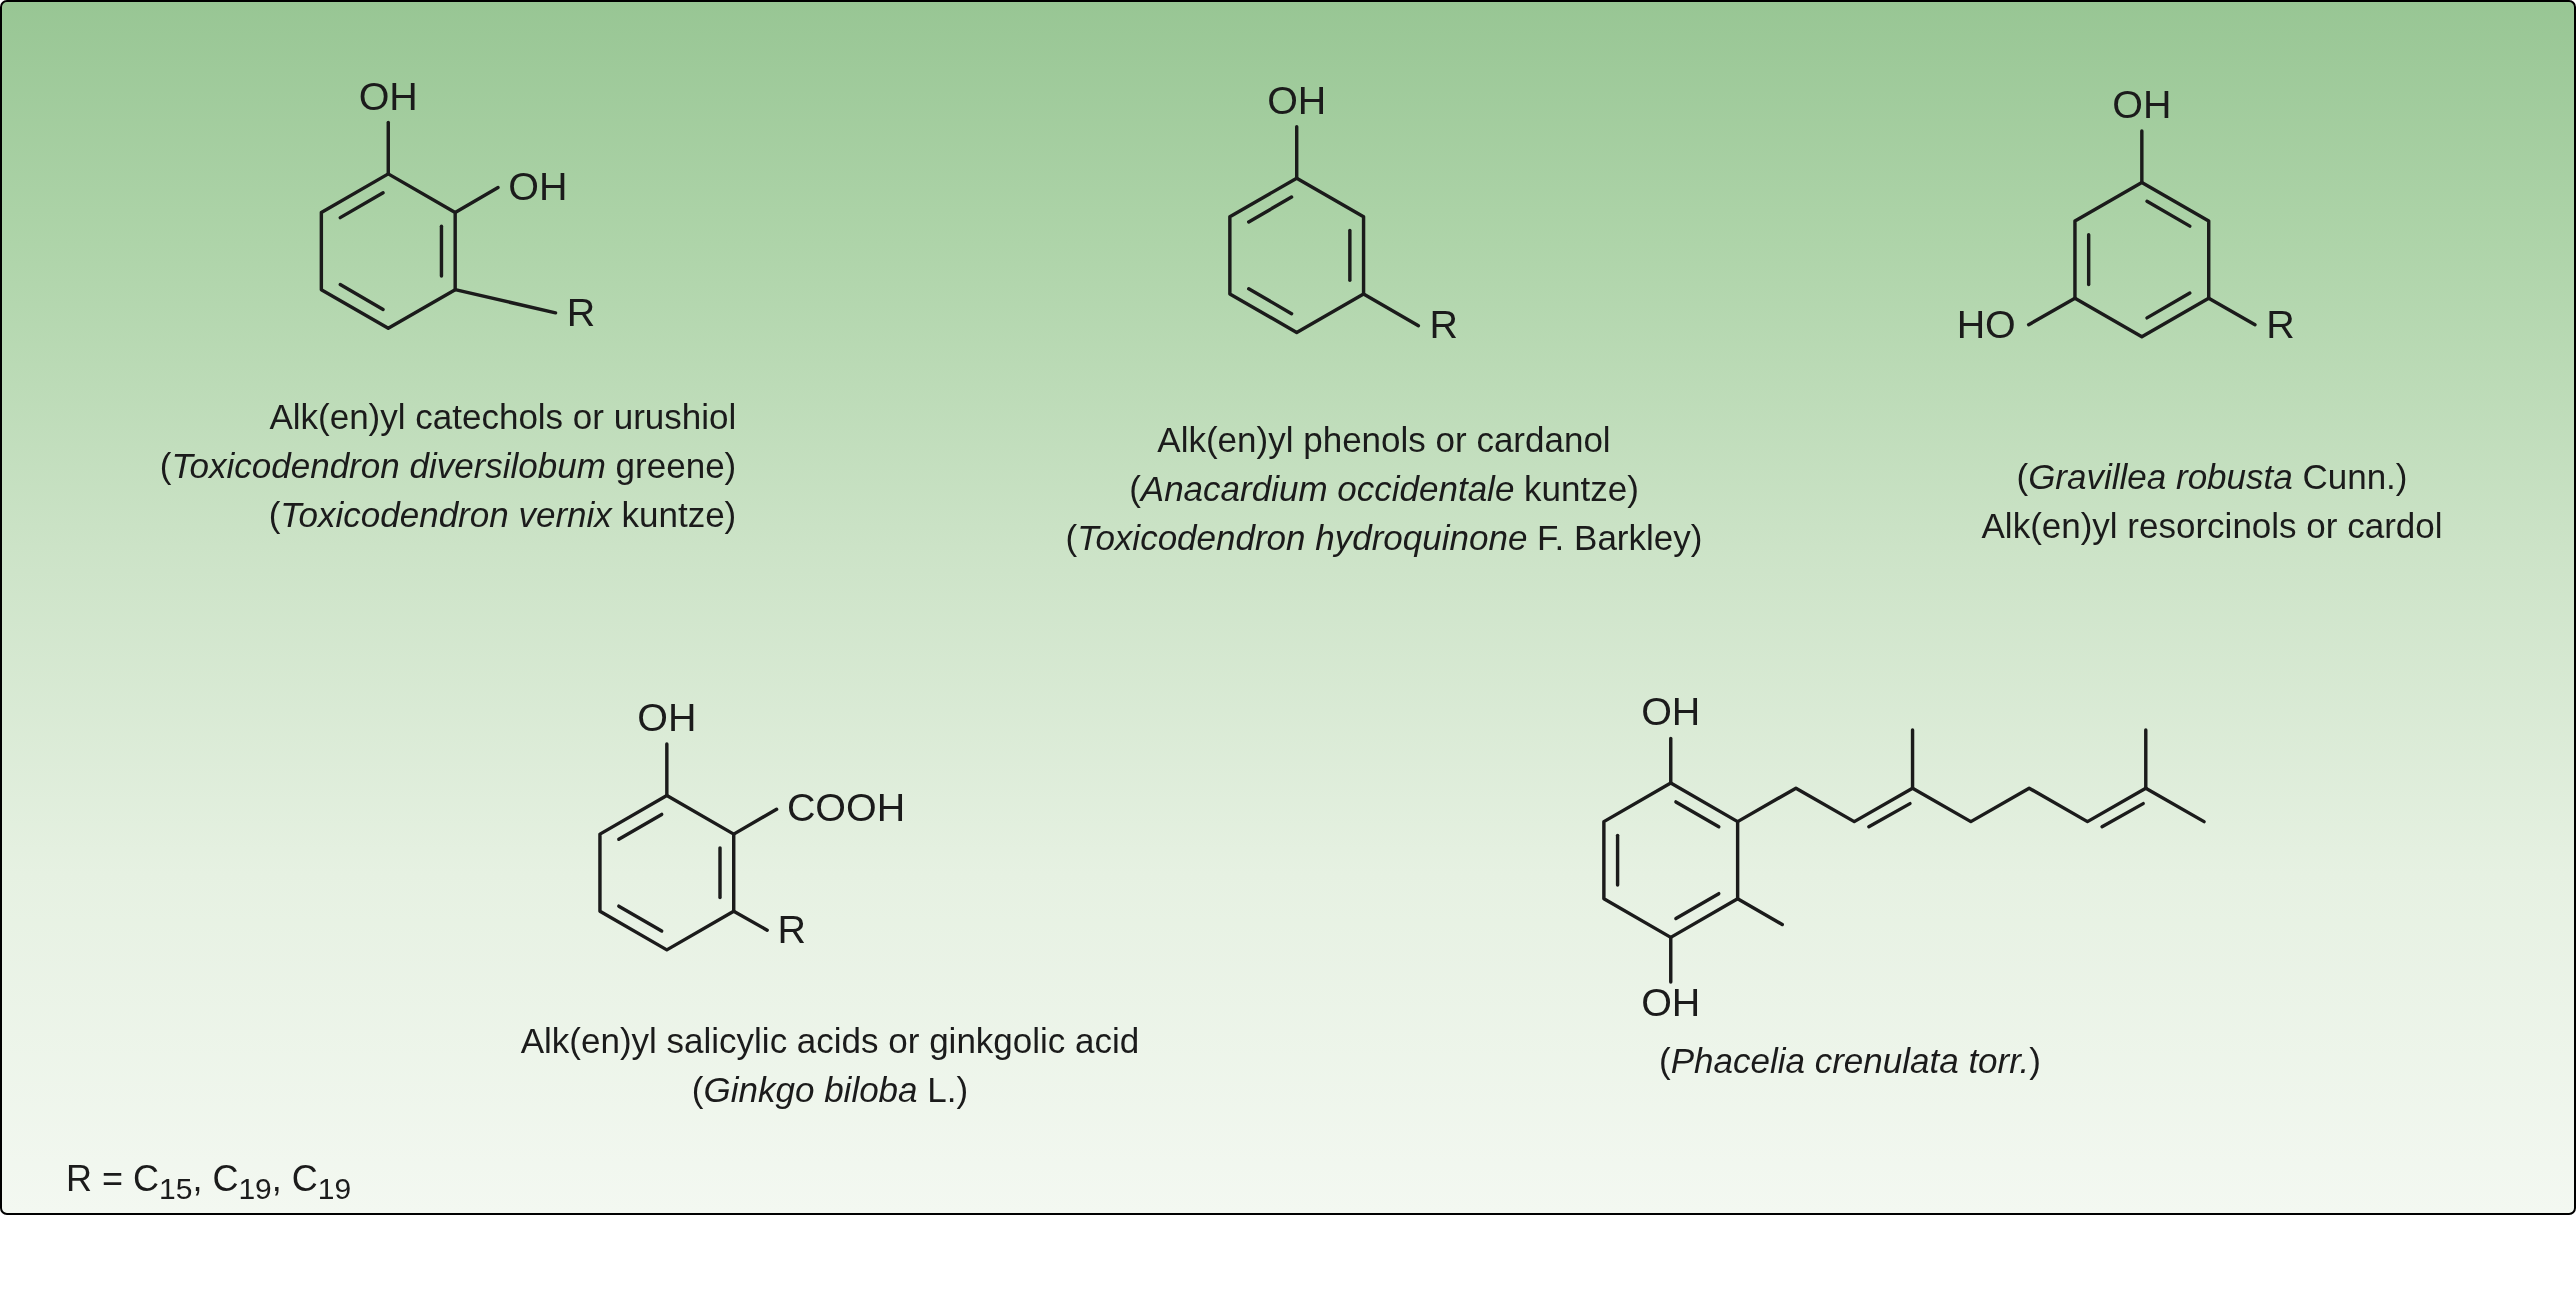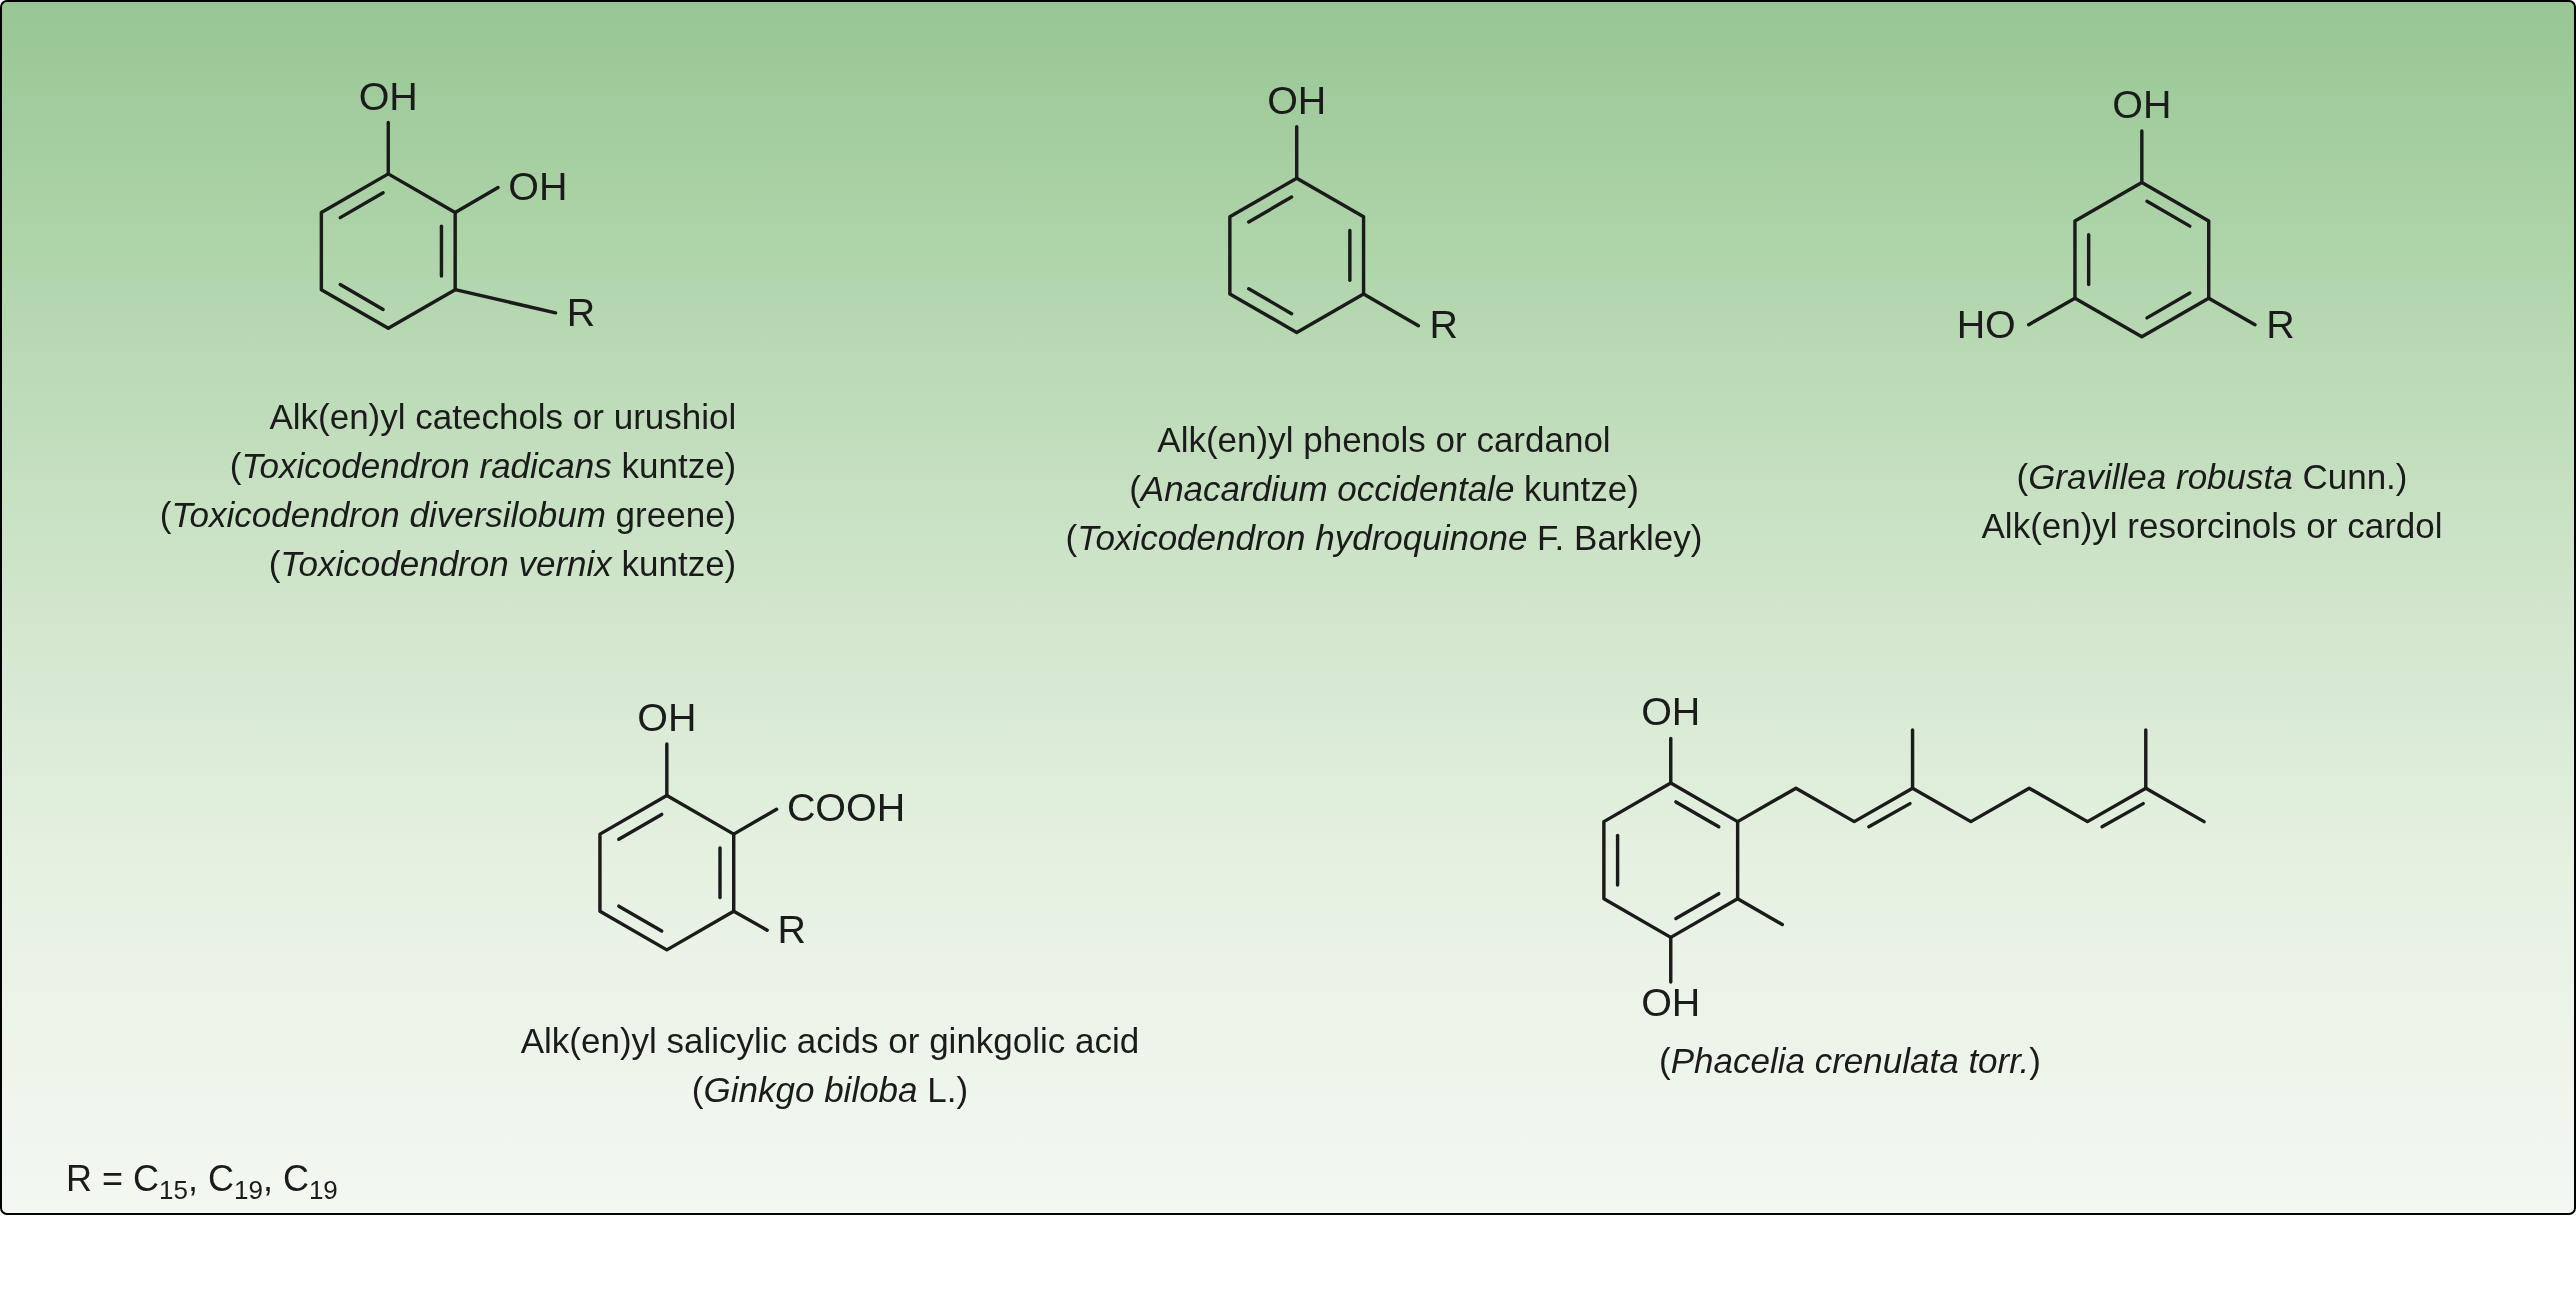--- a/index.html
+++ b/index.html
@@ -38,21 +38,21 @@
     transform: translateX(-50%);
     text-align: center;
     font-size: 35px;
     line-height: 49px;
     white-space: nowrap;
   }
   .r-legend {
     position: absolute;
     font-size: 36px;
   }
-  .r-legend sub { font-size: 26px; }
+  .r-legend sub { font-size: 30px; }
 </style>
 </head>
 <body>
 
 <div class="page">
 
   <div class="structure" style="left:86px; top:26px;">
     <svg width="652" height="429" viewBox="0 0 760 500">
       <path class="bond" d="M350,170 L428,215 L428,305 L350,350 L272,305 L272,215 Z"></path>
       <line class="bond" x1="412" y1="231" x2="412" y2="289"></line>
@@ -125,21 +125,20 @@
       <line class="bond" x1="397" y1="146" x2="397" y2="78"></line>
       <line class="bond" x1="669" y1="146" x2="669" y2="78"></line>
       <line class="bond" x1="669" y1="146" x2="737" y2="185"></line>
       <text class="atom" x="115" y="72" text-anchor="middle">OH</text>
       <text class="atom" x="115" y="412" text-anchor="middle">OH</text>
     </svg>
   </div>
 
   <div class="caption" style="left:446px; top:390px;text-align:right;">
     <div>Alk(en)yl catechols or urushiol</div>
-    <div><span>(</span><i>Toxicodendron radicans</i><span> kuntze)</span></div>
     <div><span>(</span><i>Toxicodendron diversilobum</i><span> greene)</span></div>
     <div><span>(</span><i>Toxicodendron vernix</i><span> kuntze)</span></div>
   </div>
 
   <div class="caption" style="left:1382px; top:413px;">
     <div>Alk(en)yl phenols or cardanol</div>
     <div><span>(</span><i>Anacardium occidentale</i><span> kuntze)</span></div>
     <div><span>(</span><i>Toxicodendron hydroquinone</i><span> F. Barkley)</span></div>
   </div>
 

